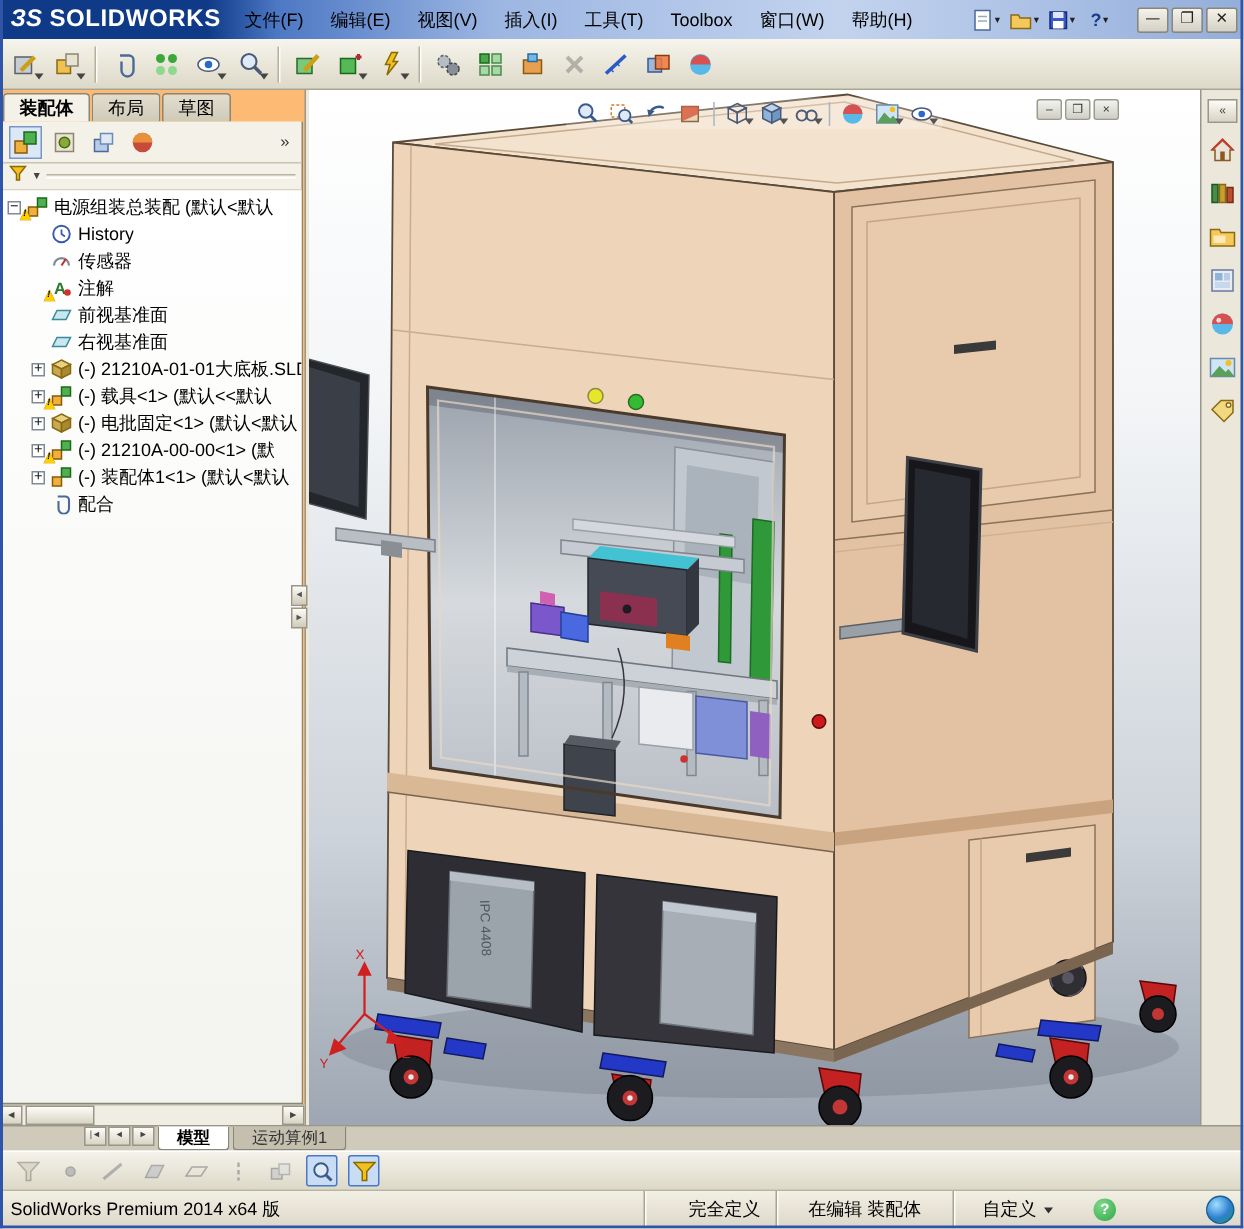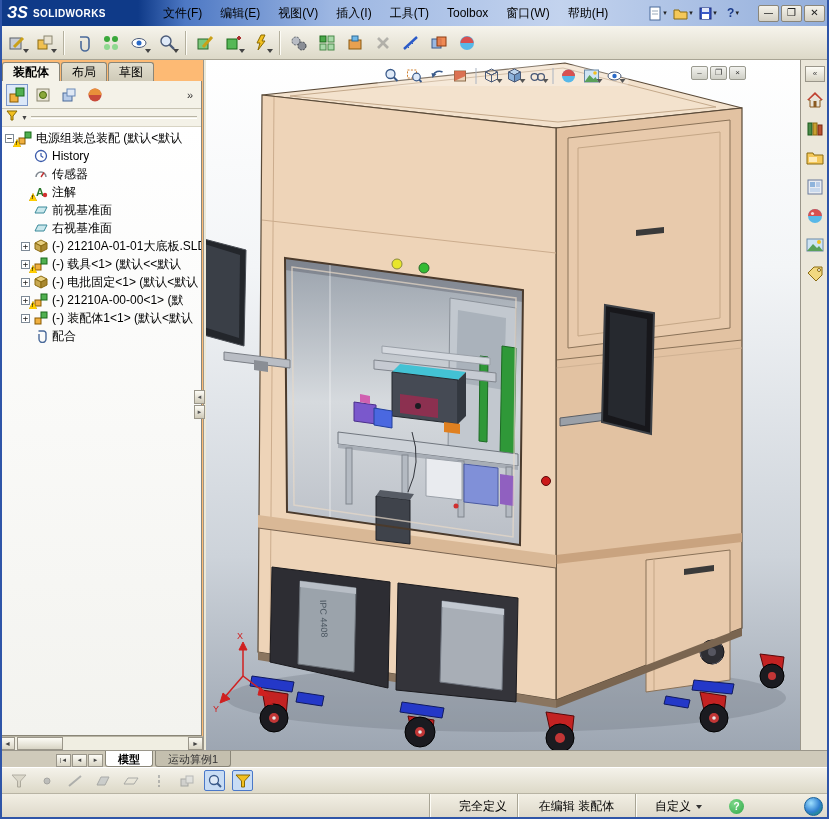--- a/index.html
+++ b/index.html
@@ -5,21 +5,21 @@
   *{margin:0;padding:0;box-sizing:border-box;}
   html,body{width:829px;height:819px;}
   body{font-family:"Liberation Sans","DejaVu Sans",sans-serif;font-size:12px;background:#ece9d8;position:relative;overflow:hidden;color:#000;}
   .frame{position:absolute;inset:0;border-left:2px solid #2f55a8;border-right:2px solid #2f55a8;border-bottom:2px solid #2f55a8;pointer-events:none;z-index:60;}
 
   
   .titlebar{position:absolute;left:0;top:0;width:100%;height:26px;display:flex;align-items:center;
     background:linear-gradient(to right,#0f3a88 0,#0f3a88 138px,#4d78c4 185px,#9cb6e2 330px,#c3d3ee 560px,#93aedb 100%);}
   .logo{width:140px;height:100%;display:flex;align-items:center;gap:5px;padding-left:7px;color:#fff;}
   .logo-mark{font-weight:bold;font-size:16px;font-style:italic;}
-  .logo-text{font-weight:bold;font-size:10px;letter-spacing:.4px;}
+  .logo-text{font-weight:bold;font-size:16px;letter-spacing:.4px;}
   .menus{display:flex;height:100%;align-items:center;margin-left:14px;}
   .menu-item{padding:0 9px;height:100%;display:flex;align-items:center;cursor:default;}
   .quick-icons{display:flex;align-items:center;gap:3px;margin-left:auto;margin-right:14px;}
   .qi{width:22px;height:19px;display:flex;align-items:center;justify-content:center;border:1px solid transparent;border-radius:2px;}
   .qi .dd{font-size:7px;margin-left:1px;color:#222;}
   .win-controls{display:flex;gap:2px;margin-right:4px;}
   .wc{width:21px;height:17px;background:linear-gradient(#f4f2ea,#d4d0c4);border:1px solid #8a867a;border-radius:2px;
       font-size:10px;line-height:14px;text-align:center;color:#222;font-family:"DejaVu Sans",sans-serif;}
 
   
@@ -69,21 +69,21 @@
   .hsep{width:1px;height:16px;background:#aab4c2;margin:0 3px;}
   .docwin{position:absolute;top:6px;right:54px;display:flex;gap:2px;}
   .dwc{width:17px;height:14px;background:linear-gradient(#f2f2ee,#cfcfc6);border:1px solid #9a9a90;border-radius:2px;font-size:8px;line-height:12px;text-align:center;color:#333;}
 
   
   .taskpane{position:absolute;right:0;top:60px;width:29px;height:690px;background:#ebe7da;border-left:1px solid #9a968a;display:flex;flex-direction:column;align-items:center;}
   .tp-chev{margin-top:6px;width:20px;height:16px;background:linear-gradient(#fdfcf6,#d8d4c4);border:1px solid #9a968a;font-size:8px;line-height:14px;text-align:center;color:#444;}
   .tpi{width:22px;height:22px;margin-top:7px;display:flex;align-items:center;justify-content:center;border:1px solid transparent;border-radius:2px;}
 
   
-  .bottomtabs{position:absolute;left:0;top:750px;width:100%;height:17px;background:#cfcaba;border-top:1px solid #9a968a;display:flex;align-items:flex-end;}
+  .bottomtabs{position:absolute;left:0;top:750px;width:100%;height:17px;background:#cfcaba;border-top:1px solid #9a968a;display:flex;align-items:flex-start;}
   .bt-nav{display:flex;gap:1px;margin-left:56px;align-items:center;}
   .bt-nav .nb{width:15px;height:13px;background:linear-gradient(#fdfcf6,#d8d4c4);border:1px solid #9a968a;font-size:6px;line-height:11px;text-align:center;color:#444;}
   .btab{padding:1px 12px 0;font-size:11px;line-height:14px;border:1px solid #8a8678;border-top:none;border-radius:0 0 3px 3px;background:#c4bfae;margin-left:2px;color:#333;}
   .btab.active{background:#ffffff;font-weight:bold;color:#000;}
 
   
   .bottombar{position:absolute;left:0;top:767px;width:100%;height:26px;background:linear-gradient(#f4f2ea,#ddd9c8);border-top:1px solid #fff;display:flex;align-items:center;gap:7px;padding-left:8px;}
   .bbi{width:21px;height:21px;display:flex;align-items:center;justify-content:center;border:1px solid transparent;border-radius:2px;}
   .bbi.pressed{background:#c8dcf4;border-color:#4a78c8;}
 
@@ -770,20 +770,21 @@
       </svg>
     </span>
   <span class="bbi pressed">
       <svg width="16" height="16">
         <polygon points="1,2 15,2 9.5,8 9.5,14 6.5,14 6.5,8" fill="#f2c020" stroke="#8a6a00"></polygon>
       </svg>
     </span>
 </div>
 
 <div class="statusbar">
+  <span class="sb-left">SolidWorks Premium 2014 x64 版</span>
   <span class="sb-cell" style="margin-left:auto;min-width:88px;justify-content:flex-end;">
       <span>完全定义</span>
     </span>
   <span class="sb-cell" style="min-width:118px;">
       <span>在编辑 装配体</span>
     </span>
   <span class="sb-cell" style="min-width:86px;">
       <span>自定义</span>
       <span class="dd"></span>
     </span>

